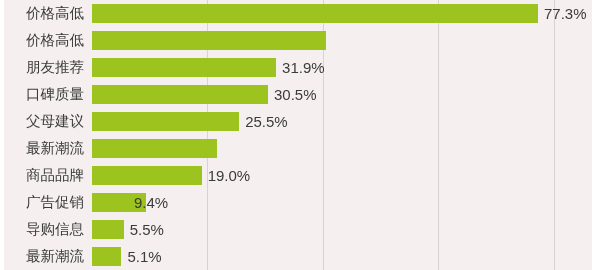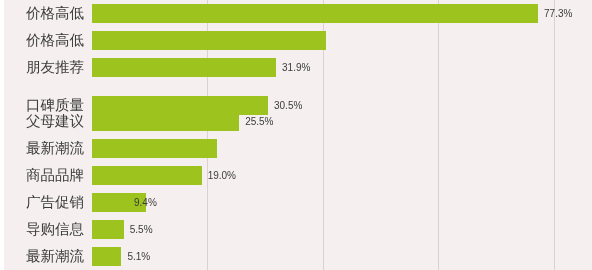--- a/index.html
+++ b/index.html
@@ -84,21 +84,21 @@
     top: 4px;
     height: 19px;
     background: #9cc31e;
   }
 
   .val-label {
     position: absolute;
     top: 0;
     height: 27px;
     line-height: 27px;
-    font-size: 10px;
+    font-size: 15px;
     color: #3a3a3a;
     white-space: nowrap;
   }
 </style>
 </head>
 <body>
 
 <div id="chart-root">
 
   <div id="plot-bg"></div>
@@ -118,21 +118,21 @@
       </div>
       <div class="bar-row" style="top: 27px;">
         <div class="cat-label" style="color: rgb(59, 59, 59);">价格高低</div>
         <div class="bar" style="width: 233.685px; background: rgb(156, 195, 30);"></div>
       </div>
       <div class="bar-row" style="top: 54px;">
         <div class="cat-label" style="color: rgb(59, 59, 59);">朋友推荐</div>
         <div class="bar" style="width: 184.063px; background: rgb(156, 195, 30);"></div>
         <div class="val-label" style="left: 282.063px; color: rgb(59, 59, 59);">31.9%</div>
       </div>
-      <div class="bar-row" style="top: 92px;">
+      <div class="bar-row" style="top: 81px;">
         <div class="cat-label" style="color: rgb(59, 59, 59);">口碑质量</div>
         <div class="bar" style="width: 175.985px; background: rgb(156, 195, 30);"></div>
         <div class="val-label" style="left: 273.985px; color: rgb(59, 59, 59);">30.5%</div>
       </div>
       <div class="bar-row" style="top: 108px;">
         <div class="cat-label" style="color: rgb(59, 59, 59);">父母建议</div>
         <div class="bar" style="width: 147.135px; background: rgb(156, 195, 30);"></div>
         <div class="val-label" style="left: 245.135px; color: rgb(59, 59, 59);">25.5%</div>
       </div>
       <div class="bar-row" style="top: 135px;">

